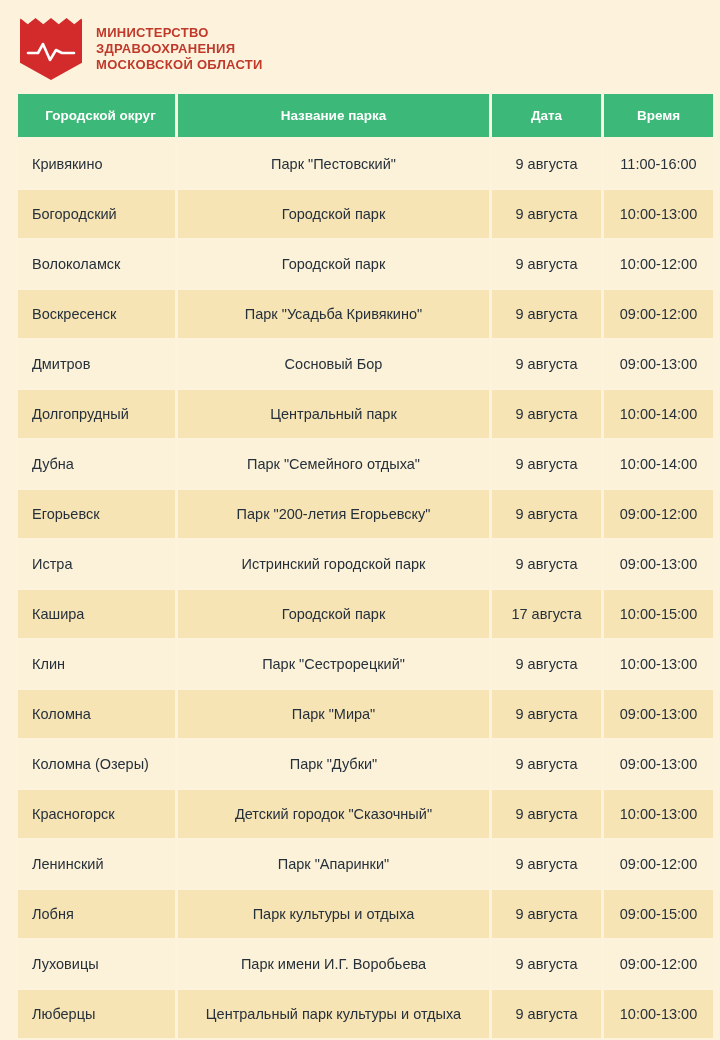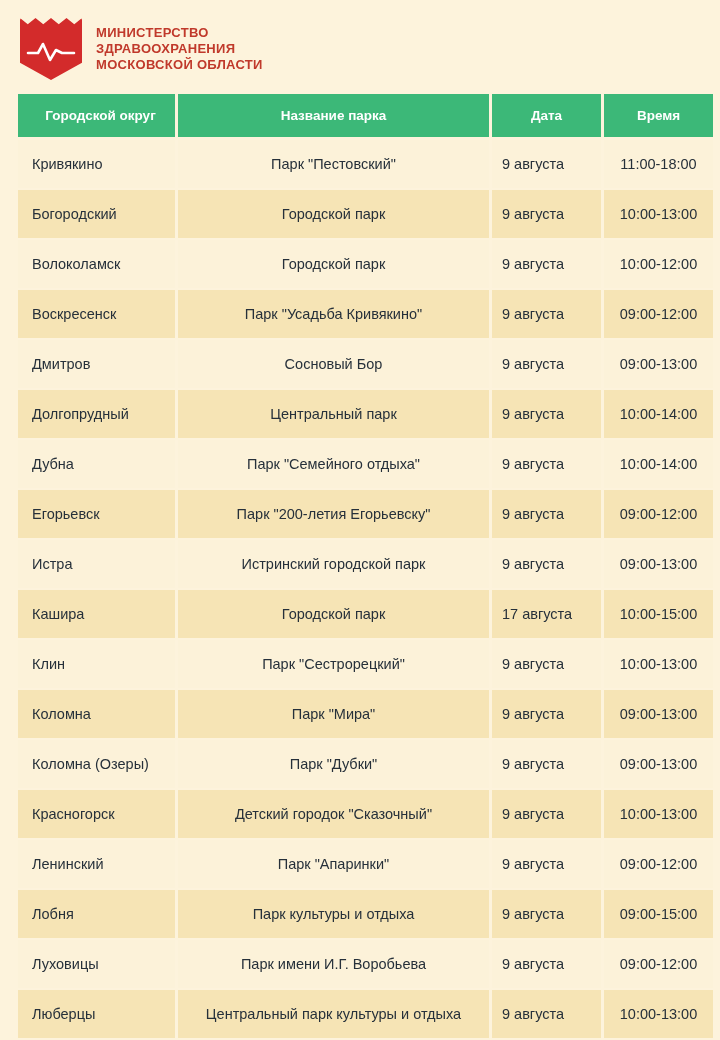--- a/index.html
+++ b/index.html
@@ -83,21 +83,21 @@
     border-bottom: 2px solid #fdf3dc;
     vertical-align: middle;
   }
   table.schedule tbody td:last-child { border-right: none; }
 
   tbody tr.odd td  { background: #fcf2d9; }
   tbody tr.even td { background: #f6e4b5; }
 
   .col-district { width: 160px; text-align: left; padding-left: 14px !important; }
   .col-park     { width: 314px; text-align: center; margin-left: 20px; }
-  .col-date     { width: 112px; }
+  .col-date     { width: 112px; text-align: center; }
   .col-time     { width: 109px; text-align: center; }
 
   thead th.col-district { text-align: center; margin-left: 14px; }
 </style>
 </head>
 <body>
 
 <div class="header">
   <div class="logo-mark">
     <div class="shield"></div>
@@ -120,21 +120,21 @@
         <th class="col-park">Название парка</th>
         <th class="col-date">Дата</th>
         <th class="col-time">Время</th>
       </tr>
     </thead>
     <tbody id="schedule-body">
         <tr class="odd">
           <td class="col-district">Кривякино</td>
           <td class="col-park">Парк "Пестовский"</td>
           <td class="col-date">9 августа</td>
-          <td class="col-time">11:00-18:00</td>
+          <td class="col-time">11:00-16:00</td>
         </tr>
         <tr class="even">
           <td class="col-district">Богородский</td>
           <td class="col-park">Городской парк</td>
           <td class="col-date">9 августа</td>
           <td class="col-time">10:00-13:00</td>
         </tr>
         <tr class="odd">
           <td class="col-district">Волоколамск</td>
           <td class="col-park">Городской парк</td>

